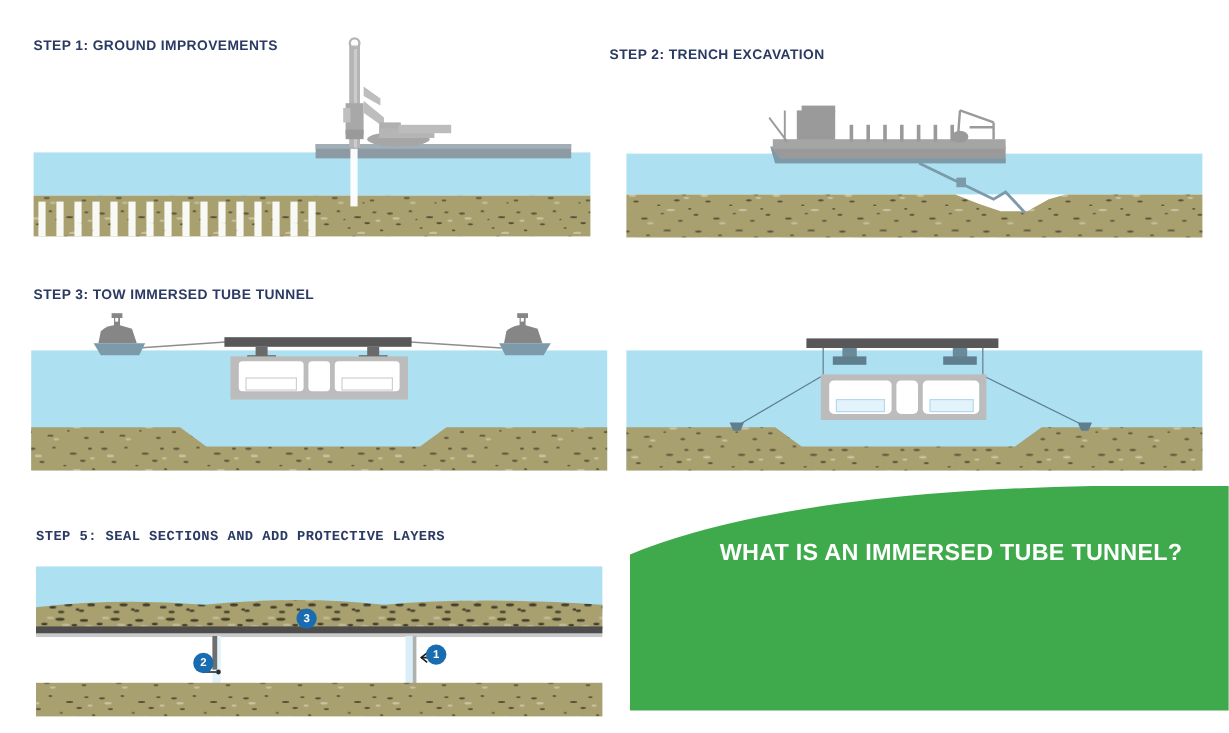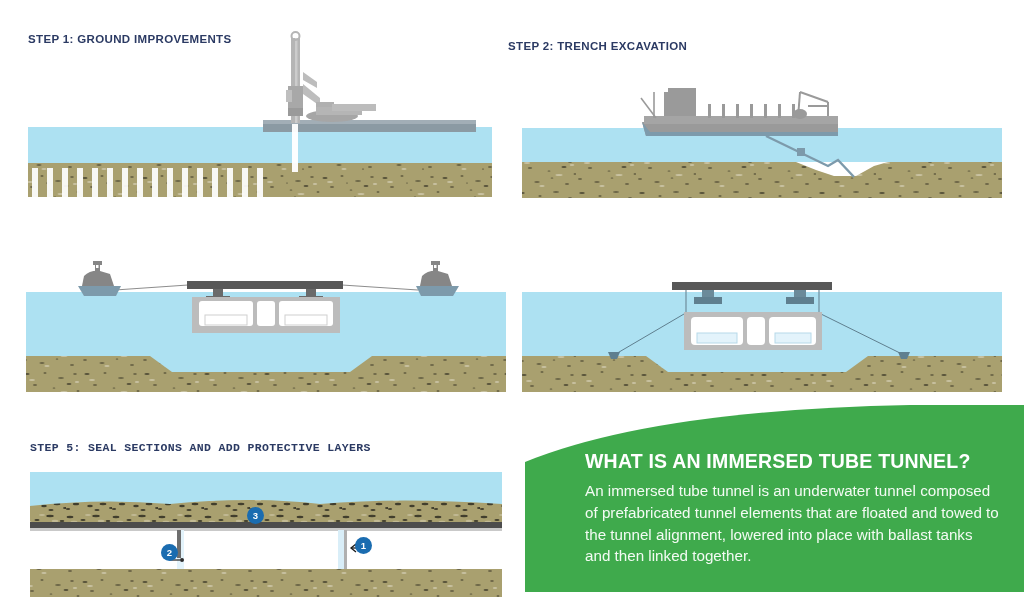--- a/index.html
+++ b/index.html
@@ -23,21 +23,21 @@
   .scene{position:absolute;}
   .scene svg{display:block;}
 
   
   .green-panel{
     position:absolute;left:500px;top:405px;width:524px;height:190px;
   }
   .green-panel .gp-svg{position:absolute;left:0;top:0;}
   .gp-text{
     position:absolute;left:85px;top:45px;width:415px;
-    text-align:left;color:#ffffff;
+    text-align:center;color:#ffffff;
   }
   .gp-heading{
     font-family:"Liberation Sans", sans-serif;
     font-weight:bold;font-size:19.5px;letter-spacing:.2px;
     line-height:1.2;margin:0 0 7px 0;color:#ffffff;
   }
   .gp-body{
     font-family:"Liberation Sans", sans-serif;
     font-weight:normal;font-size:15.2px;line-height:1.42;
     color:#f3fbf3;margin:0;
@@ -202,20 +202,21 @@
         <ellipse cx="284" cy="34" rx="7" ry="5" fill="#9a9a9a"></ellipse>
       </g>
 
       <g stroke="#7d9aab" stroke-width="2.4" fill="none">
         <path d="M250 56 L312 86 L322 80 L338 97"></path>
       </g>
       <rect x="281" y="68" width="8" height="8" fill="#7d9aab"></rect>
     </svg>
   </div>
 
+  <div class="step-title" style="left:28px;top:240px;">STEP 3: TOW IMMERSED TUBE TUNNEL</div>
 
   <div class="scene" style="left:20px;top:260px;">
     <svg width="492" height="135" viewBox="0 0 492 135">
       <defs>
         <pattern id="specks3" width="60" height="36" patternUnits="userSpaceOnUse">
           <rect width="60" height="36" fill="#a9a06f"></rect>
           <g fill="#3f3b29" opacity=".78">
             <ellipse cx="7" cy="6" rx="2.7" ry="0.9"></ellipse>
               <ellipse cx="25" cy="5" rx="1.6" ry="0.7"></ellipse>
             <ellipse cx="41" cy="10" rx="3" ry="0.8"></ellipse>
@@ -432,17 +433,16 @@
   <div class="badge-num" style="left:355px;top:537px;">1</div>
   <div class="badge-num" style="left:161px;top:544px;">2</div>
   <div class="badge-num" style="left:247px;top:507px;">3</div>
 
   <div class="green-panel">
     <svg class="gp-svg" width="524" height="190" viewBox="0 0 524 190">
       <path d="M25 57 Q180 -6 524 0 L524 187 L25 187 Z" fill="#3faa4c"></path>
     </svg>
     <div class="gp-text">
       <h2 class="gp-heading">WHAT IS AN IMMERSED TUBE TUNNEL?</h2>
-      <p class="gp-body">An immersed tube tunnel is an underwater tunnel composed of prefabricated tunnel elements that are floated and towed to the tunnel alignment, lowered into place with ballast tanks and then linked together.</p>
     </div>
   </div>
 
 </div>
 
 </body></html>

